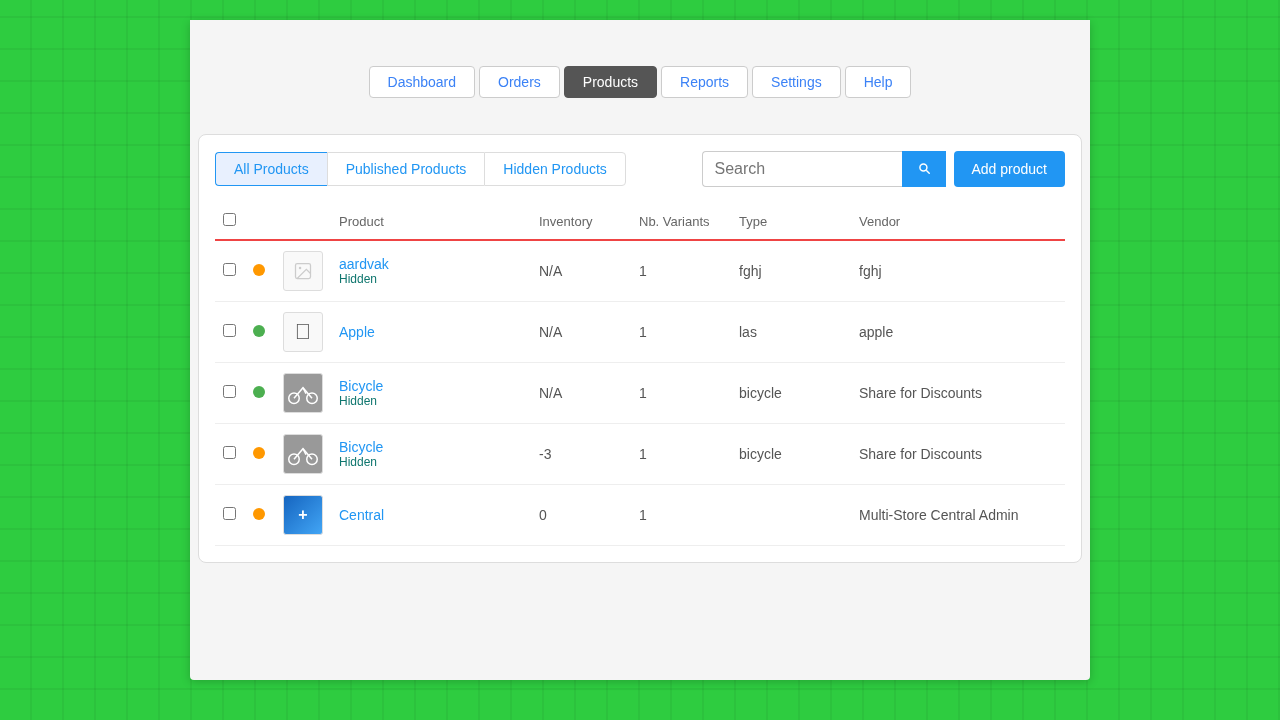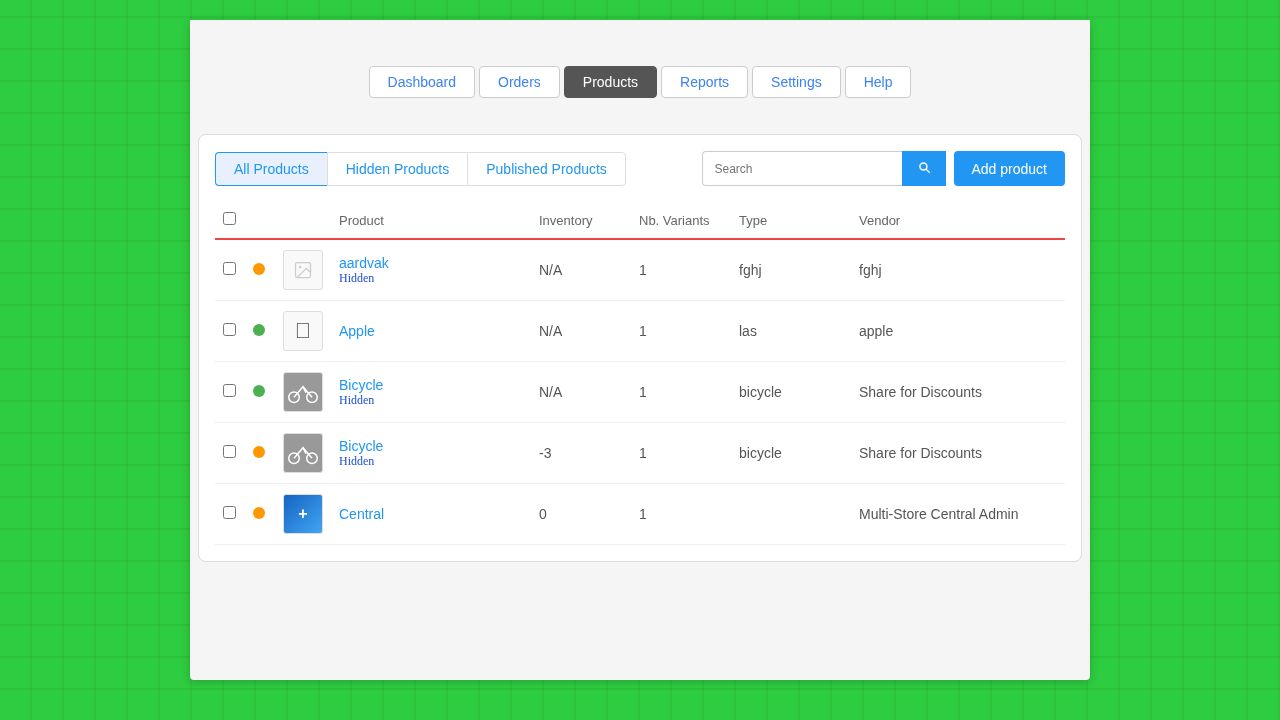--- a/index.html
+++ b/index.html
@@ -100,21 +100,21 @@
     }
     .search-area {
       display: flex;
       gap: 0;
     }
     .search-input {
       padding: 8px 12px;
       border: 1px solid #ccc;
       border-right: none;
       border-radius: 4px 0 0 4px;
-      font-size: 12px;
+      font-size: 16px;
       width: 200px;
       outline: none;
       color: #aaa;
     }
     .search-btn {
       padding: 8px 14px;
       background: #2196F3;
       border: 1px solid #2196F3;
       color: #fff;
       cursor: pointer;
@@ -162,22 +162,21 @@
     .status-dot {
       width: 12px;
       height: 12px;
       border-radius: 50%;
       display: inline-block;
     }
     .status-dot.published { background: #4CAF50; }
     .status-dot.hidden { background: #FF9800; }
     .product-sub {
       font-size: 12px;
-      color: #1d4ed8;
-      font-family: Liberation Serif, serif;
+      color: #0f766e;
     }
     .product-thumb {
       width: 40px;
       height: 40px;
       border: 1px solid #ddd;
       border-radius: 3px;
       display: flex;
       align-items: center;
       justify-content: center;
       background: #f9f9f9;
@@ -218,22 +217,22 @@
         <button class="nav-btn">Settings</button>
         <button class="nav-btn">Help</button>
       </nav>
   </div>
 
   <div class="content-area">
     <div class="toolbar">
       <div class="tabs">
 
       <button class="tab-btn active">All Products</button>
+          <button class="tab-btn">Published Products</button>
           <button class="tab-btn">Hidden Products</button>
-          <button class="tab-btn">Published Products</button>
         </div>
       <div class="search-area">
         <input class="search-input" type="text" placeholder="Search" style="">
         <button class="search-btn">
           <svg width="14" height="14" viewBox="0 0 24 24" fill="white">
             <path d="M21 21l-4.35-4.35M17 11A6 6 0 1 1 5 11a6 6 0 0 1 12 0z" stroke="white" stroke-width="2.5" fill="none" stroke-linecap="round"></path>
           </svg>
         </button>
         <button class="add-product-btn">Add product</button>
       </div>

